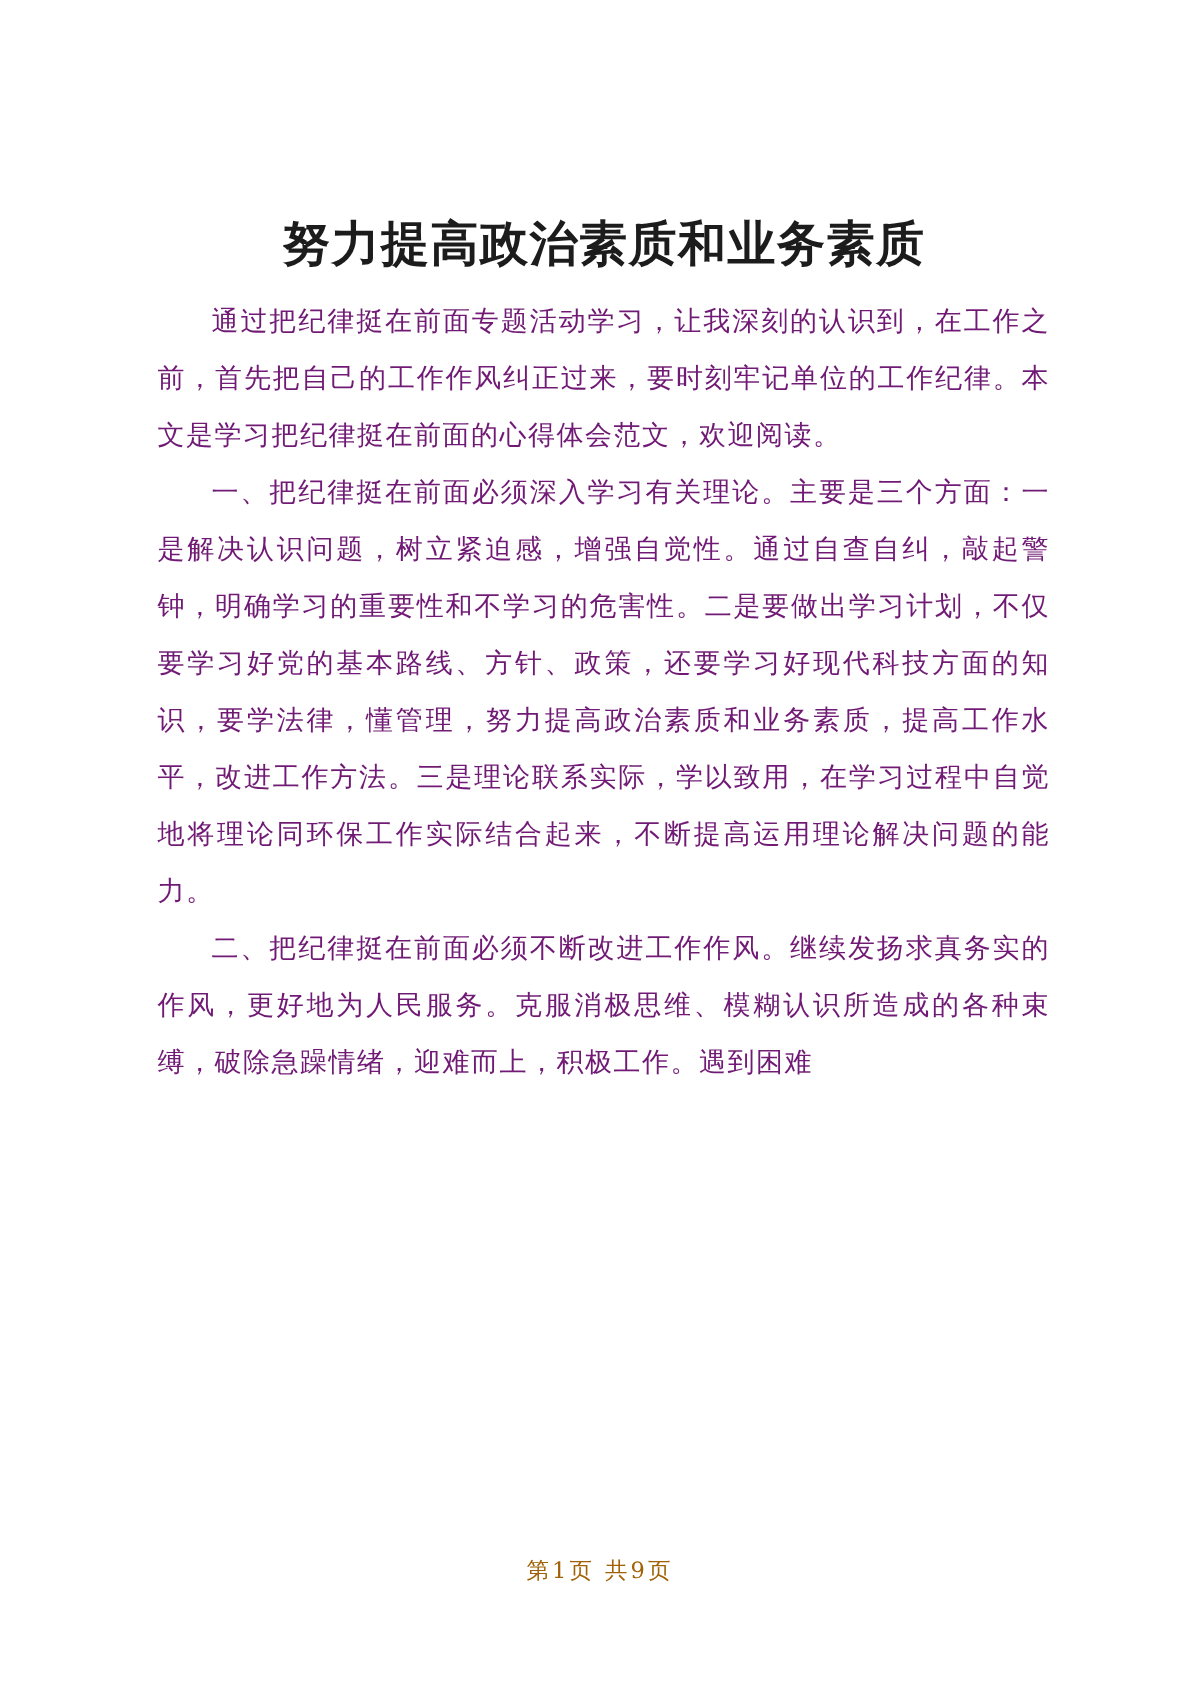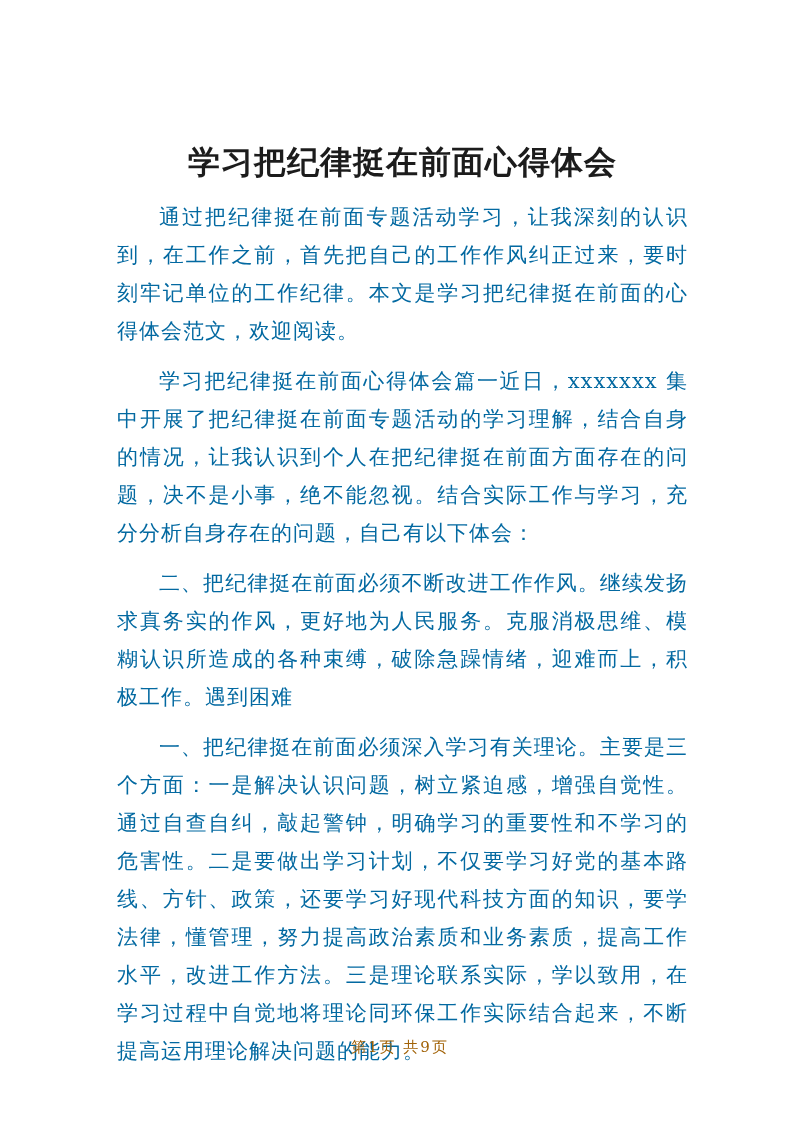--- a/index.html
+++ b/index.html
@@ -22,49 +22,48 @@
   .doc-title {
     margin: 0 0 10px 0;
     text-align: center;
     font-size: 32px;
     font-weight: bold;
     line-height: 48px;
     color: #1c1c1c;
     letter-spacing: 1px;
   }
   .doc-body p {
-    margin: 12px;
-    font-size: 21px;
+    margin: 0;
+    font-size: 18px;
     line-height: 38px;
     letter-spacing: 1px;
     text-align: justify;
     text-indent: 2em;
-    color: #0369a1;
+    color: #701a75;
   }
   .page-footer {
     position: absolute;
     left: 0;
     top: 1036px;
     width: 100%;
     text-align: center;
     font-size: 15px;
     line-height: 22px;
     color: #a16207;
     letter-spacing: 2px;
   }
 </style>
 </head>
 <body>
 
 <div class="page">
   <div class="content">
-    <h1 class="doc-title">学习把纪律挺在前面心得体会</h1>
+    <h1 class="doc-title">努力提高政治素质和业务素质</h1>
     <div class="doc-body">
       <p>通过把纪律挺在前面专题活动学习，让我深刻的认识到，在工作之前，首先把自己的工作作风纠正过来，要时刻牢记单位的工作纪律。本文是学习把纪律挺在前面的心得体会范文，欢迎阅读。</p>
-      <p>学习把纪律挺在前面心得体会篇一近日，xxxxxxx 集中开展了把纪律挺在前面专题活动的学习理解，结合自身的情况，让我认识到个人在把纪律挺在前面方面存在的问题，决不是小事，绝不能忽视。结合实际工作与学习，充分分析自身存在的问题，自己有以下体会：</p>
+      <p>一、把纪律挺在前面必须深入学习有关理论。主要是三个方面：一是解决认识问题，树立紧迫感，增强自觉性。通过自查自纠，敲起警钟，明确学习的重要性和不学习的危害性。二是要做出学习计划，不仅要学习好党的基本路线、方针、政策，还要学习好现代科技方面的知识，要学法律，懂管理，努力提高政治素质和业务素质，提高工作水平，改进工作方法。三是理论联系实际，学以致用，在学习过程中自觉地将理论同环保工作实际结合起来，不断提高运用理论解决问题的能力。</p>
       <p>二、把纪律挺在前面必须不断改进工作作风。继续发扬求真务实的作风，更好地为人民服务。克服消极思维、模糊认识所造成的各种束缚，破除急躁情绪，迎难而上，积极工作。遇到困难</p>
-      <p>一、把纪律挺在前面必须深入学习有关理论。主要是三个方面：一是解决认识问题，树立紧迫感，增强自觉性。通过自查自纠，敲起警钟，明确学习的重要性和不学习的危害性。二是要做出学习计划，不仅要学习好党的基本路线、方针、政策，还要学习好现代科技方面的知识，要学法律，懂管理，努力提高政治素质和业务素质，提高工作水平，改进工作方法。三是理论联系实际，学以致用，在学习过程中自觉地将理论同环保工作实际结合起来，不断提高运用理论解决问题的能力。</p>
     </div>
   </div>
   <div class="page-footer">
     <span>第1页 共9页</span>
   </div>
 </div>
 
 </body></html>

